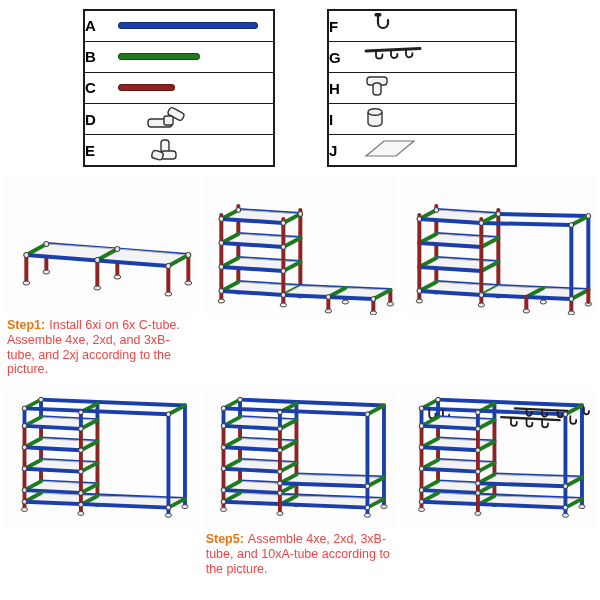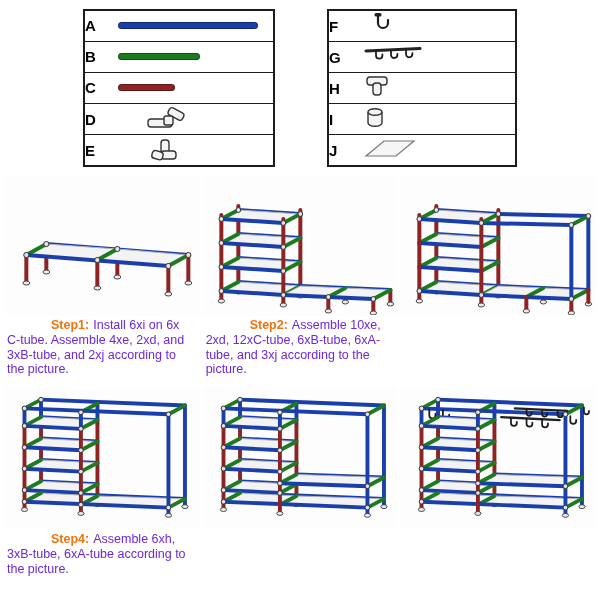--- a/index.html
+++ b/index.html
@@ -30,22 +30,22 @@
   .conn-icon{margin-left:26px;display:block;}
   
   .steps-grid{
     display:grid;grid-template-columns:repeat(3,1fr);
     column-gap:4px;row-gap:10px;padding:8px 4px 0 4px;
   }
   .step-cell{display:flex;flex-direction:column;}
   .illus{width:100%;height:140px;display:block;background:#fdfdfd;}
   .illus2{height:142px;}
   .caption{font-size:12.5px;line-height:1.18;padding:3px 3px 0 3px;}
-  .step-label{color:var(--step_label);font-weight:bold;padding-right:4px;margin-left:44px;}
-  .step-text{color:#6d28d9;}
+  .step-label{color:var(--step_label);font-weight:bold;padding-right:4px;}
+  .step-text{color:#ef4444;}
   
   .tA{stroke:var(--tube_blue);stroke-width:4;stroke-linecap:round;fill:none;}
   .tB{stroke:var(--tube_green);stroke-width:4;stroke-linecap:round;fill:none;}
   .tC{stroke:var(--tube_red);stroke-width:4;stroke-linecap:round;fill:none;}
   .panel{fill:#f3f3f3;stroke:#b5b5b5;stroke-width:1;}
   .joint{fill:#e2e2e2;stroke:#333;stroke-width:1;}
   .foot{fill:#ececec;stroke:#444;stroke-width:1;}
   .conn{fill:#f4f4f4;stroke:#333;stroke-width:1.4;}
   .hookline{stroke:#1c1c1c;stroke-width:2.2;fill:none;stroke-linecap:round;}
   .hooksm{stroke:#1c1c1c;stroke-width:1.8;fill:none;stroke-linecap:round;}
@@ -255,21 +255,20 @@
           <circle class="joint" cx="16" cy="92" r="2.4"></circle>
             <circle class="joint" cx="78" cy="96" r="2.4"></circle>
           <circle class="joint" cx="16" cy="116" r="2.4"></circle>
             <circle class="joint" cx="78" cy="120" r="2.4"></circle>
           <circle class="joint" cx="33" cy="35" r="2.4"></circle>
             <circle class="joint" cx="95" cy="39" r="2.4"></circle>
           <circle class="joint" cx="123" cy="122" r="2.4"></circle>
             <circle class="joint" cx="168" cy="124" r="2.4"></circle>
         </g>
       </svg>
-      <div class="caption"><span class="step-label">Step2:</span><span class="step-text">Assemble 10xe, 2xd, 12xC-tube, 6xB-tube, 6xA-tube, and 3xj according to the picture.</span></div>
     </div>
 
     <div class="step-cell">
       <svg class="illus" viewBox="0 0 190 140">
         <g>
           <line class="tC" x1="33" y1="31" x2="33" y2="115"></line>
           <line class="tC" x1="95" y1="35" x2="95" y2="119"></line>
           <line class="tA" x1="185" y1="41" x2="185" y2="115"></line>
           <ellipse class="foot" cx="33" cy="117" rx="3.2" ry="2"></ellipse>
           <ellipse class="foot" cx="95" cy="121" rx="3.2" ry="2"></ellipse>
@@ -410,21 +409,20 @@
             <circle class="joint" cx="74" cy="65" r="2.4"></circle>
           <circle class="joint" cx="16" cy="84" r="2.4"></circle>
             <circle class="joint" cx="74" cy="87" r="2.4"></circle>
           <circle class="joint" cx="16" cy="106" r="2.4"></circle>
             <circle class="joint" cx="74" cy="109" r="2.4"></circle>
           <circle class="joint" cx="16" cy="118" r="2.4"></circle>
             <circle class="joint" cx="74" cy="121" r="2.4"></circle>
           <circle class="joint" cx="164" cy="124" r="2.4"></circle>
         </g>
       </svg>
-      <div class="caption"><span class="step-label">Step4:</span><span class="step-text">Assemble 6xh, 3xB-tube, 6xA-tube according to the picture.</span></div>
     </div>
 
     <div class="step-cell">
       <svg class="illus illus2" viewBox="0 0 190 146">
         <g>
           <line class="tA" x1="33" y1="13" x2="33" y2="35"></line>
             <line class="tC" x1="33" y1="35" x2="33" y2="115"></line>
           <line class="tA" x1="91" y1="17" x2="91" y2="38"></line>
             <line class="tC" x1="91" y1="38" x2="91" y2="119"></line>
           <line class="tA" x1="181" y1="19" x2="181" y2="121"></line>
@@ -499,20 +497,21 @@
           <circle class="joint" cx="16" cy="84" r="2.4"></circle>
             <circle class="joint" cx="74" cy="87" r="2.4"></circle>
           <circle class="joint" cx="16" cy="106" r="2.4"></circle>
             <circle class="joint" cx="74" cy="109" r="2.4"></circle>
           <circle class="joint" cx="74" cy="99" r="2.4"></circle>
             <circle class="joint" cx="164" cy="102" r="2.4"></circle>
           <circle class="joint" cx="16" cy="118" r="2.4"></circle>
             <circle class="joint" cx="164" cy="124" r="2.4"></circle>
         </g>
       </svg>
+      <div class="caption"><span class="step-label">Step5:</span><span class="step-text">Assemble 4xe, 2xd, 3xB-tube, and 10xA-tube according to the picture.</span></div>
     </div>
 
     <div class="step-cell">
       <svg class="illus illus2" viewBox="0 0 190 146">
         <g>
           <line class="tA" x1="33" y1="13" x2="33" y2="35"></line>
             <line class="tC" x1="33" y1="35" x2="33" y2="115"></line>
           <line class="tA" x1="91" y1="17" x2="91" y2="38"></line>
             <line class="tC" x1="91" y1="38" x2="91" y2="119"></line>
           <line class="tA" x1="181" y1="19" x2="181" y2="121"></line>

